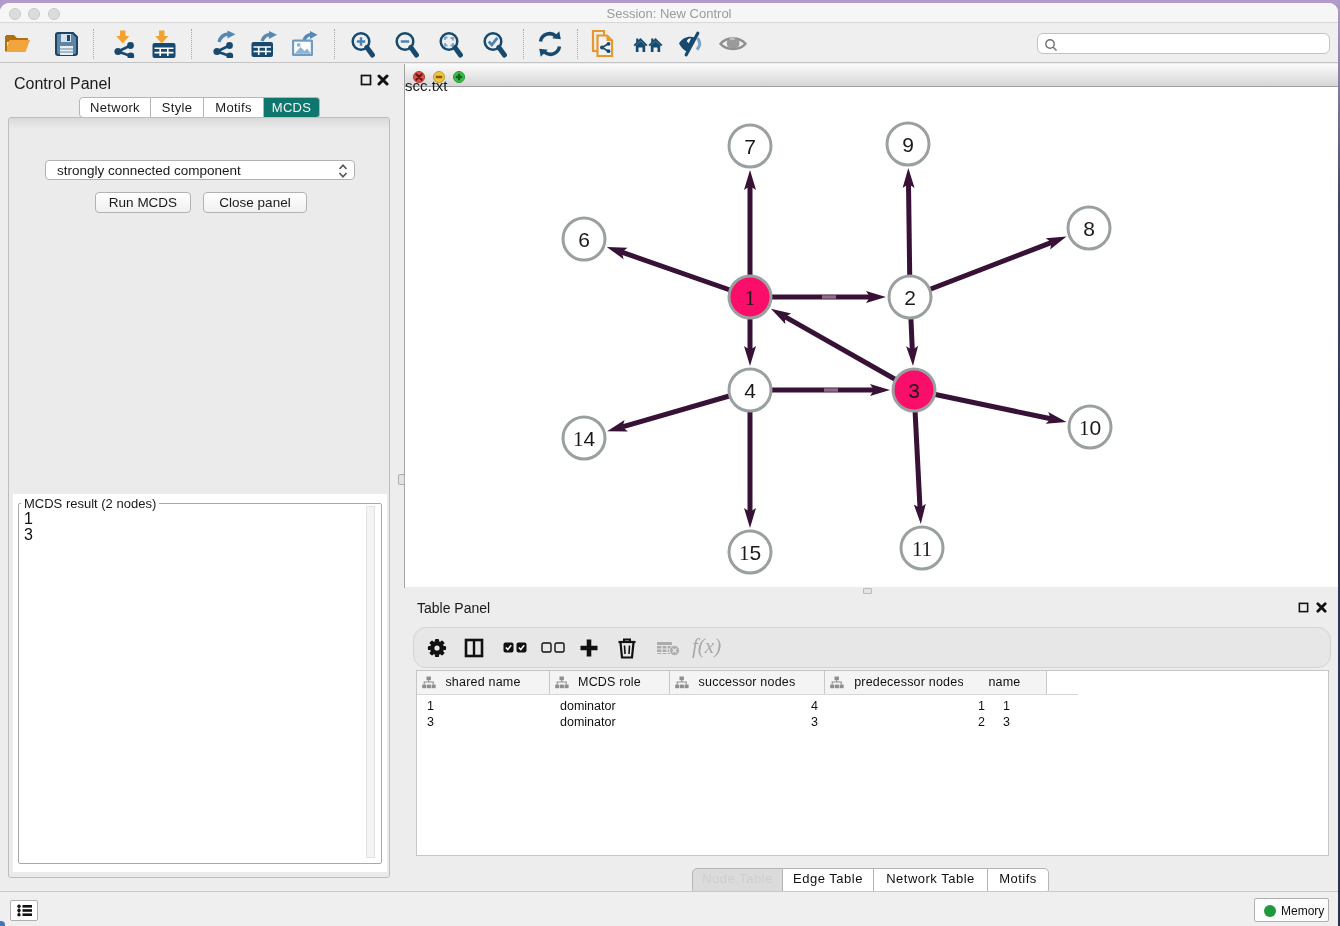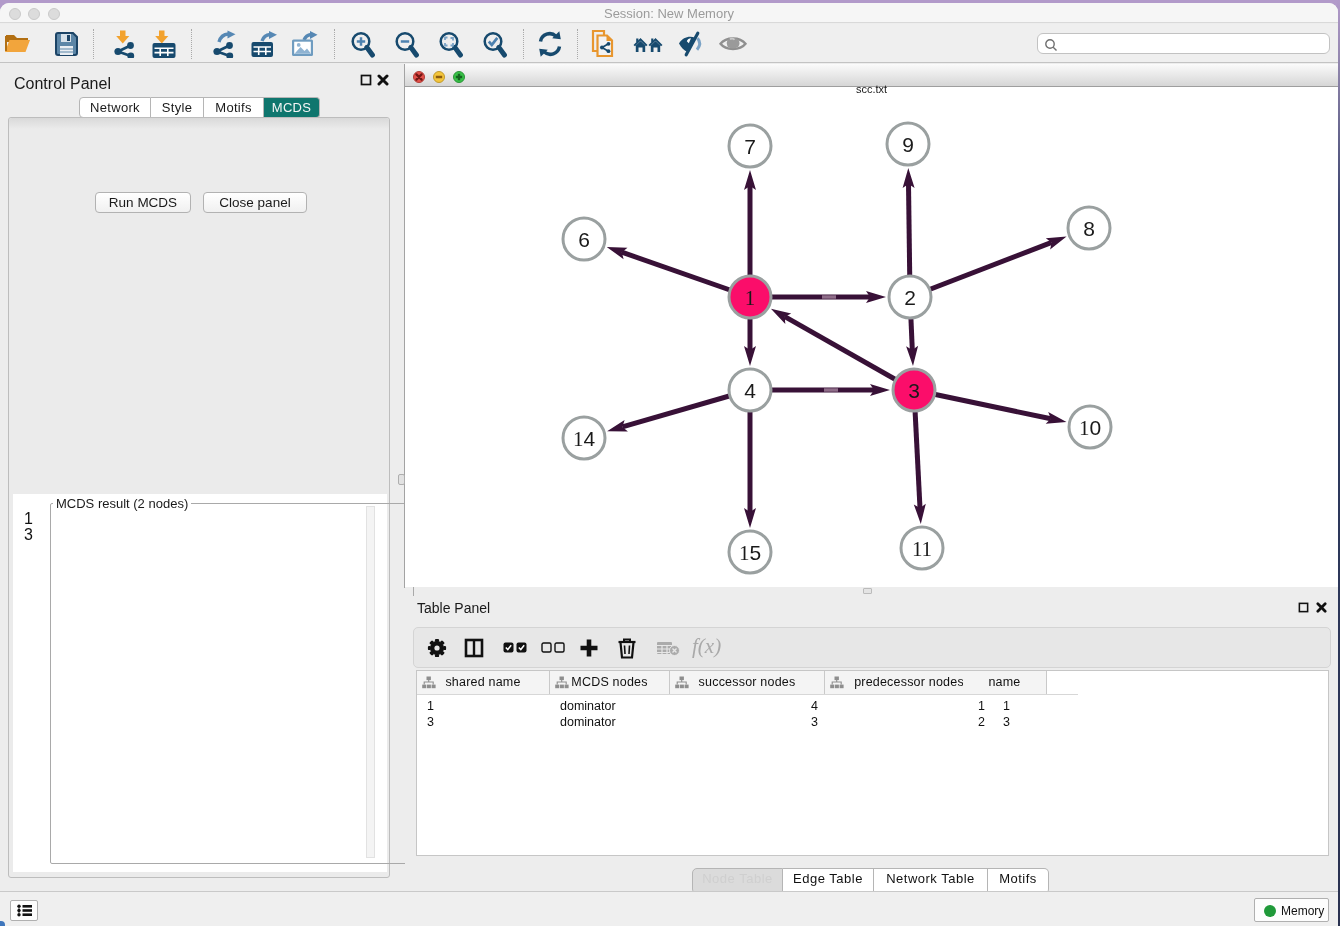--- a/index.html
+++ b/index.html
@@ -25,44 +25,44 @@
 #cp-title { position:absolute; left:14px; top:11px; font-size:16px; color:#1a1a1a; }
 #cp-pane { position:absolute; left:8px; top:53px; width:382px; height:761px; border:1px solid #bdbdbd; border-radius:3px; background:#ebebeb; }
 #cp-pane-top { position:absolute; left:0; top:0; width:100%; height:11px; background:linear-gradient(#d9d9d9,#ebebeb); border-radius:3px 3px 0 0; }
 .tab { position:absolute; top:33px; height:21px; background:#fff; border:1px solid #b5b5b5; font-size:13px; color:#1a1a1a; text-align:center; line-height:19px; letter-spacing:0.3px; }
 #divider { position:absolute; left:404px; top:61px; width:1px; height:524px; background:#a3a3a3; }
 #grip { position:absolute; left:398px; top:471px; width:7px; height:11px; background:#e2e2e2; border:1px solid #aeaeae; border-radius:2px; }
 
 #net { position:absolute; left:405px; top:61px; width:933px; height:523px; background:#fff; }
 #net-title { position:absolute; left:0; top:0; width:100%; height:23px; background:linear-gradient(#fbfbfb,#d6d6d6); border-bottom:1px solid #9e9e9e; }
 #net-title .tl { position:absolute; top:7px; width:12px; height:12px; border-radius:50%; }
-#net-name { position:absolute; top:19px; left:0; width:100%; text-align:center; font-size:11px; color:#1a1a1a; }
+#net-name { position:absolute; top:13px; left:0; width:100%; font-size:15px; color:#1a1a1a; }
 
 #tp { position:absolute; left:405px; top:593px; width:933px; height:295px; background:#ededed; }
 #tp-title { position:absolute; left:12px; top:4px; font-size:14px; color:#1a1a1a; }
-#tp-toolbar { position:absolute; left:8px; top:31px; width:918px; height:41px; background:#e7e7e7; border:1px solid #d4d4d4; border-radius:5px; }
+#tp-toolbar { position:absolute; left:8px; top:31px; width:918px; height:41px; background:#e7e7e7; border:1px solid #d4d4d4; border-radius:13px; }
 #tp-table { position:absolute; left:11px; top:74px; width:913px; height:186px; background:#fff; border:1px solid #c6c6c6; }
 .th { position:absolute; top:0; height:23px; border-right:1px solid #c9c9c9; background:#f4f4f4; }
 .th span { display:block; text-align:center; font-size:12.5px; color:#111; line-height:23px; letter-spacing:0.2px; }
 .thicon { position:absolute; left:5px; top:5px; }
 .td { position:absolute; font-size:12.5px; color:#111; }
 .btab { position:absolute; top:272px; height:26px; background:#fff; border:1px solid #b5b5b5; font-size:13px; color:#111; text-align:center; line-height:19px; letter-spacing:0.5px; }
 .mbtn { background:linear-gradient(#ffffff,#f0f0f0); border:1px solid #b2b2b2; border-radius:4px; font-size:13.5px; color:#1a1a1a; text-align:center; line-height:19px; }
 
 #status { position:absolute; left:0; top:888px; width:1338px; height:35px; background:#efefef; border-top:1px solid #c9c9c9; }
 </style>
 </head>
 <body>
 <div id="edgeR"></div>
 <div id="win">
   <div id="titlebar">
     <div class="dot" style="left:8.5px;"></div>
     <div class="dot" style="left:28px;"></div>
     <div class="dot" style="left:47.5px;"></div>
-    <div id="titletext">Session: New Memory</div>
+    <div id="titletext">Session: New Control</div>
   </div>
   <div id="toolbar">
     <svg class="ticon" style="left:3px;top:6px" width="28" height="28" viewBox="0 0 28 28">
       <path d="M3 5 L11 5 L14 8 L25 8 L25 12 L3 12 Z" fill="#b26f12"></path>
       <path d="M2 22 L6.5 10 L27 10 L22.5 22 Z" fill="#f2a53c"></path>
       <path d="M3 21 L3 6" stroke="#b26f12" stroke-width="2"></path>
     </svg>
     <svg class="ticon" style="left:52px;top:6px" width="28" height="28" viewBox="0 0 28 28">
       <path d="M4 5 a2 2 0 0 1 2-2 H21 L25 7 V23 a2 2 0 0 1 -2 2 H6 a2 2 0 0 1 -2-2 Z" fill="#5c86a7" stroke="#1c4466" stroke-width="2"></path>
       <rect x="9" y="4" width="10" height="8" fill="#d7e1e9"></rect>
@@ -187,24 +187,31 @@
     </svg>
     <svg style="position:absolute;left:377px;top:10px" width="12" height="12" viewBox="0 0 12 12">
       <path d="M2 2 L10 10 M10 2 L2 10" stroke="#111" stroke-width="3" stroke-linecap="round"></path>
     </svg>
     <div class="tab" style="left:79px;width:72px;border-radius:4px 0 0 4px;">Network</div>
     <div class="tab" style="left:151px;width:53px;border-left:none;">Style</div>
     <div class="tab" style="left:204px;width:60px;border-left:none;">Motifs</div>
     <div class="tab" style="left:264px;width:56px;border-left:none;border-radius:0 4px 4px 0;background:#0f766e;color:#f5f5f5;">MCDS</div>
     <div id="cp-pane">
       <div id="cp-pane-top"></div>
+      <div id="combo" style="position:absolute;left:36px;top:42px;width:310px;height:20px;background:#fff;border:1px solid #b2b2b2;border-radius:4px;">
+        <div style="position:absolute;left:11px;top:1px;font-size:13.5px;color:#1a1a1a;line-height:18px;">strongly connected component</div>
+        <svg style="position:absolute;right:6px;top:3px;" width="10" height="14" viewBox="0 0 10 14">
+          <path d="M1.5 5 L5 1.2 L8.5 5" fill="none" stroke="#555" stroke-width="1.6"></path>
+          <path d="M1.5 9 L5 12.8 L8.5 9" fill="none" stroke="#555" stroke-width="1.6"></path>
+        </svg>
+      </div>
       <div class="mbtn" style="position:absolute;left:86px;top:74px;width:96px;height:21px;">Run MCDS</div>
       <div class="mbtn" style="position:absolute;left:194px;top:74px;width:104px;height:21px;">Close panel</div>
       <div id="results" style="position:absolute;left:4px;top:376px;width:374px;height:378px;background:#fff;">
-        <fieldset style="position:absolute;left:5px;top:2px;width:364px;height:368px;border:1px solid #a9a9a9;border-radius:2px;margin-left:32px;">
+        <fieldset style="position:absolute;left:5px;top:2px;width:364px;height:368px;border:1px solid #a9a9a9;border-radius:2px;">
           <legend style="margin-left:2px;padding:0 3px;font-size:13px;color:#1a1a1a;">MCDS result (2 nodes)</legend>
         </fieldset>
         <div style="position:absolute;left:11px;top:17px;font-size:16px;color:#111;line-height:15.5px;">1<br>3</div>
         <div style="position:absolute;right:12px;top:12px;width:9px;height:352px;background:#f4f4f4;border:1px solid #e2e2e2;"></div>
       </div>
     </div>
   </div>
   <div id="divider"></div>
   <div id="grip"></div>
   <div id="net">
@@ -345,21 +352,21 @@
       <div class="th" style="left:0;width:133px;">
           <svg class="thicon" width="14" height="13" viewBox="0 0 14 13">
             <use href="#treeic"></use>
           </svg>
           <span>shared name</span>
         </div>
       <div class="th" style="left:133px;width:120px;">
           <svg class="thicon" width="14" height="13" viewBox="0 0 14 13">
             <use href="#treeic"></use>
           </svg>
-          <span>MCDS nodes</span>
+          <span>MCDS role</span>
         </div>
       <div class="th" style="left:253px;width:155px;">
           <svg class="thicon" width="14" height="13" viewBox="0 0 14 13">
             <use href="#treeic"></use>
           </svg>
           <span>successor nodes</span>
         </div>
       <div class="th" style="left:408px;width:169px;">
           <svg class="thicon" width="14" height="13" viewBox="0 0 14 13">
             <use href="#treeic"></use>

